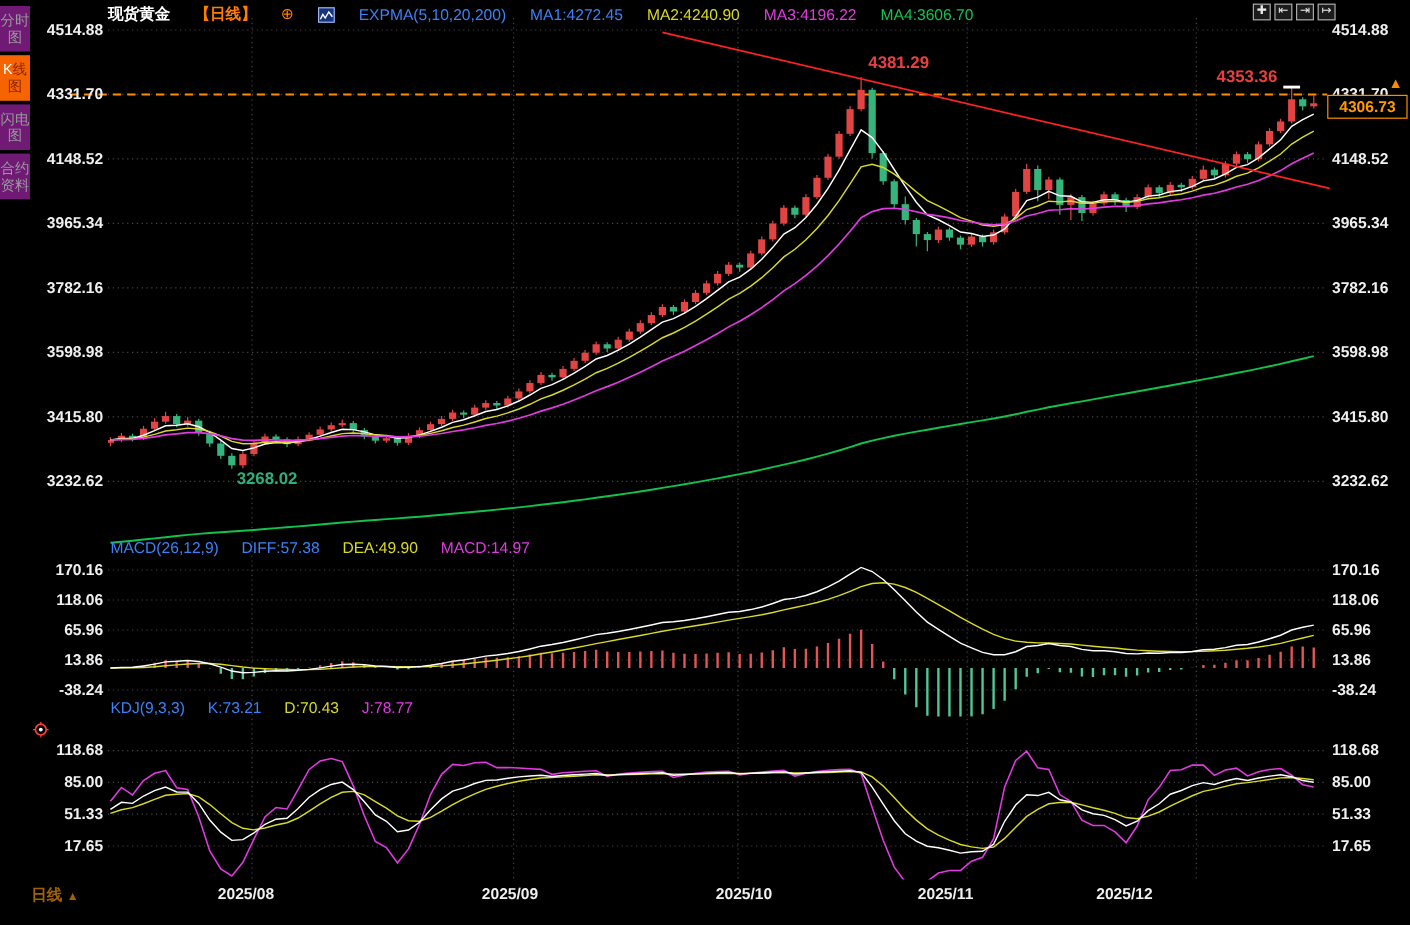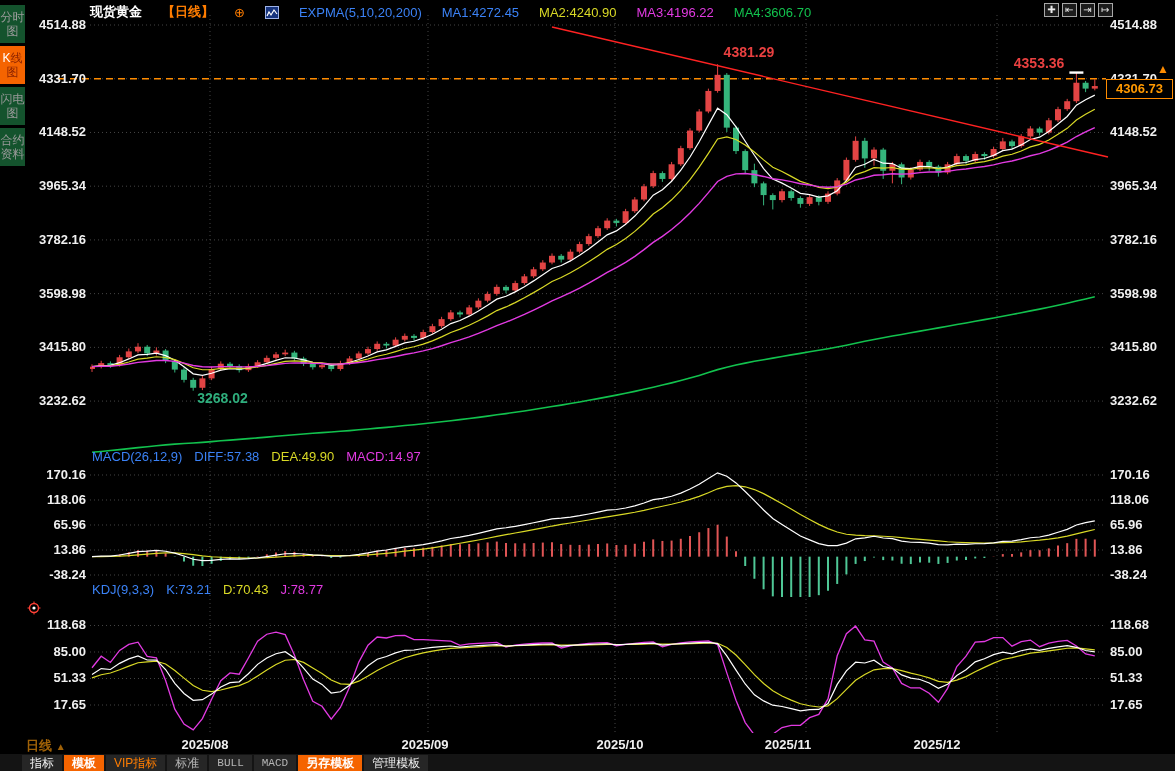--- a/index.html
+++ b/index.html
@@ -4,21 +4,21 @@
 <style>
 *{margin:0;padding:0;box-sizing:border-box}
 html,body{background:#000}
 body{width:1175px;height:771px;overflow:hidden;position:relative;
      font-family:"Liberation Sans","DejaVu Sans",sans-serif}
 #app{position:absolute;left:0;top:0;width:1175px;height:771px;background:#000}
 svg#plot{position:absolute;left:0;top:0}
 
 
 .sidebar{position:absolute;left:0;top:0;width:25px;height:735px;background:#000;padding-top:5px;z-index:5}
-.side-item{width:25px;background:#14532d;color:#9a9a9a;font-size:12px;line-height:14px;
+.side-item{width:25px;background:#701a75;color:#9a9a9a;font-size:12px;line-height:14px;
   text-align:center;padding:5px 0;margin-bottom:3px;word-break:break-all;cursor:pointer}
 .side-item.active{background:#f56400;color:#fff}
 .side-item.active .tail{color:#8c2400}
 
 
 .hdr{position:absolute;left:90px;top:4px;height:16px;display:flex;gap:20px;align-items:center;
   font-size:13px;white-space:nowrap;z-index:6;color:#eee}
 .hdr .sym{font-weight:700;color:#fff}
 .hdr .per{color:#ff7d00;font-weight:700}
 .hdr .plus{color:#ff7d00;font-size:13px}
@@ -29,21 +29,21 @@
 .ticons{position:absolute;left:1044px;top:3px;display:flex;gap:3px;z-index:6}
 .ticon{width:15px;height:14px;border:1px solid #a8a8a8;background:#1c1c1c;color:#e8e8e8;
   font-size:10px;line-height:12px;text-align:center;cursor:pointer}
 
 
 .pbox{position:absolute;left:1106px;top:79px;width:67px;height:20px;border:1px solid #ff8c00;
   background:#000;color:#ff9900;font-size:13px;font-weight:700;text-align:center;line-height:18px;z-index:6}
 .parrow{position:absolute;left:1157px;top:62px;color:#ff8c00;font-size:12px;z-index:6}
 
 
-.phdr{position:absolute;display:flex;gap:12px;font-size:13px;z-index:6;white-space:nowrap}
+.phdr{position:absolute;display:flex;gap:19px;font-size:13px;z-index:6;white-space:nowrap}
 .kdj-ic{position:absolute;left:27px;top:601px;z-index:6}
 
 
 .pl{position:absolute;left:26px;top:737px;color:#a16207;font-weight:700;font-size:13px;z-index:6;cursor:pointer}
 .pl .arr{font-size:10px}
 
 
 .tabs{position:absolute;left:0;top:754px;width:1175px;height:17px;background:#141414;display:flex;
   gap:2px;align-items:center;padding-left:22px;z-index:6}
 .tab{height:16px;line-height:16px;padding:0 8px;font-size:12px;background:#262626;color:#f0f0f0;cursor:pointer}
@@ -543,23 +543,13 @@
     <span class="c-y">D:70.43</span>
     <span class="c-m">J:78.77</span>
   </div>
 
   <div class="pl">
     <span>日线</span>
     <span class="arr">▲</span>
   </div>
 
 
-  <div class="tabs">
-    <span class="tab plain">指标</span>
-    <span class="tab active">模板</span>
-    <span class="tab vip">VIP指标</span>
-    <span class="tab dim">标准</span>
-    <span class="tab dim mono">BULL</span>
-    <span class="tab dim mono">MACD</span>
-    <span class="tab active">另存模板</span>
-    <span class="tab plain">管理模板</span>
-  </div>
 </div>
 
 </body></html>

